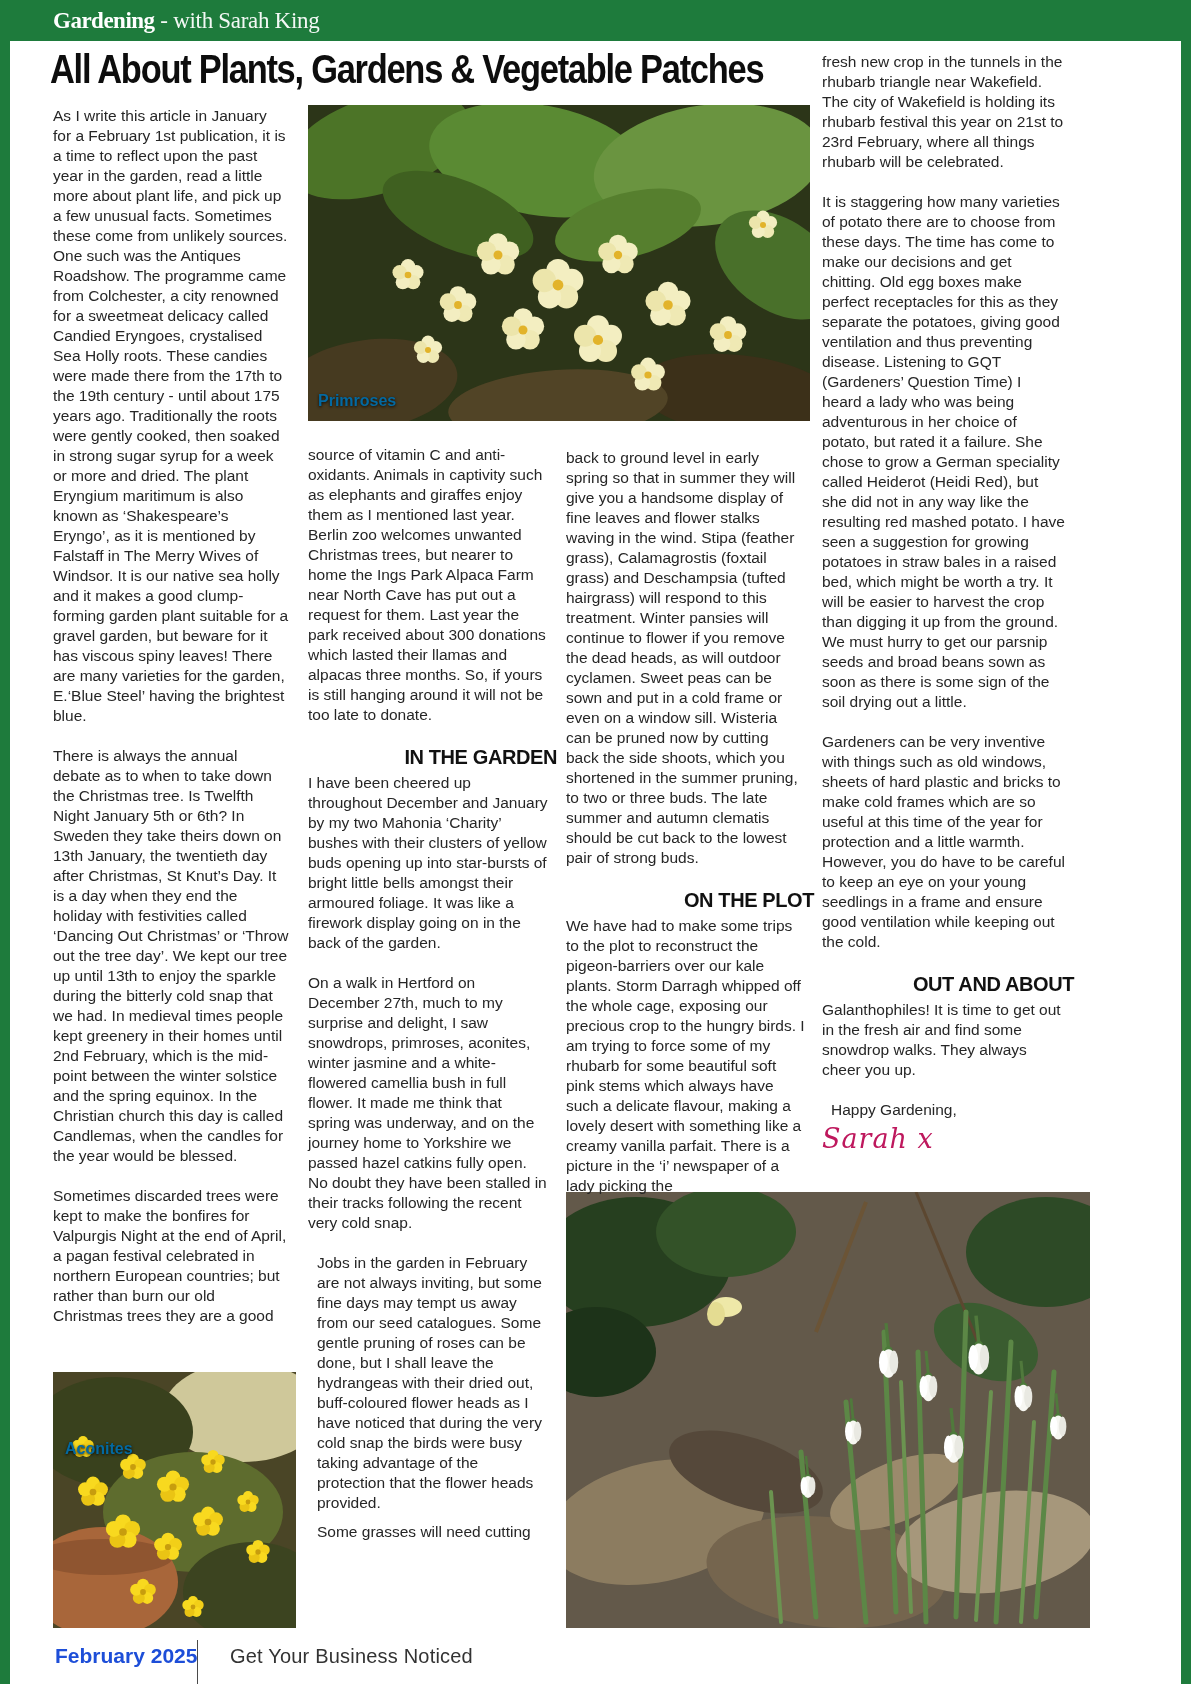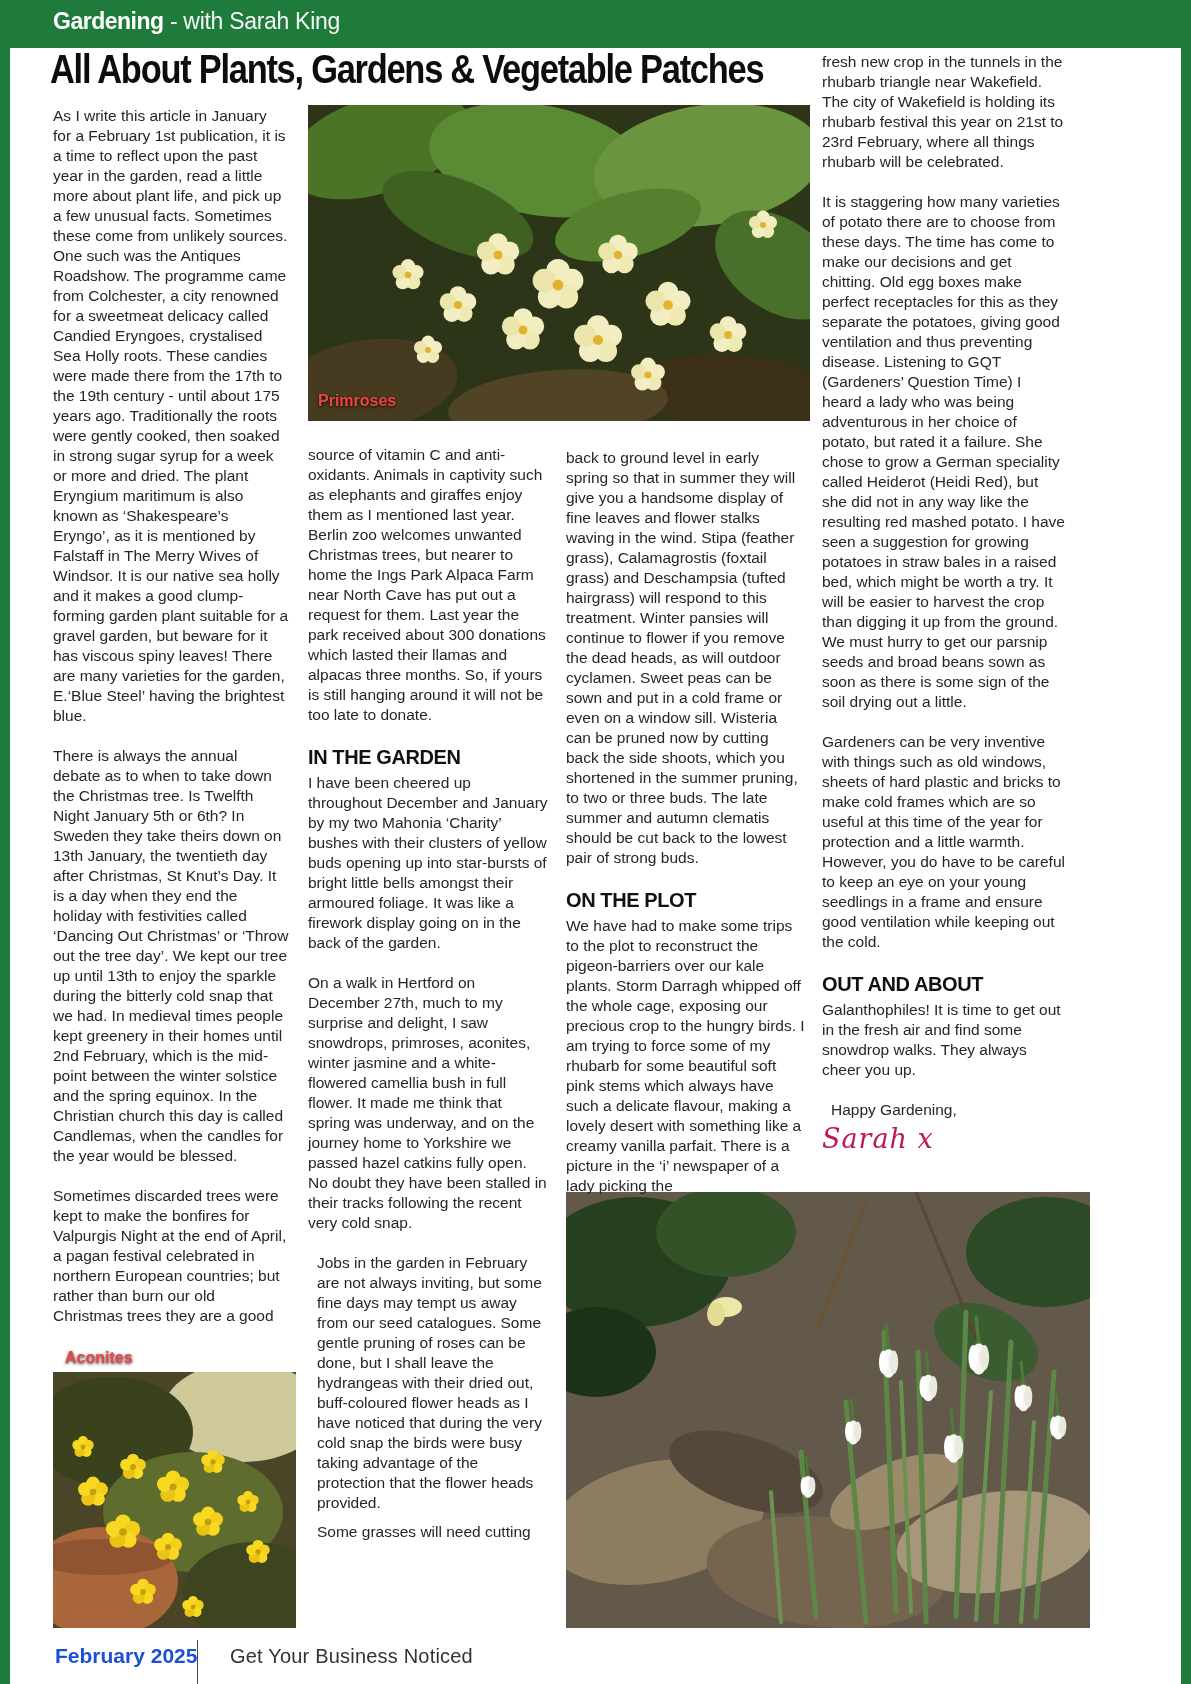--- a/index.html
+++ b/index.html
@@ -1,42 +1,42 @@
 <!DOCTYPE html>
 <html><head>
 <meta charset="utf-8">
 <style>
   html,body{margin:0;padding:0;background:#ffffff;}
   .page{position:relative;width:1191px;height:1684px;background:#fff;overflow:hidden;
         font-family:"Liberation Sans",sans-serif;color:#262626;}
   .edge{position:absolute;top:0;width:10px;height:1684px;background:#1e7b3c;}
   .edge.left{left:0;} .edge.right{right:0;}
-  .topbar{position:absolute;left:0;top:0;width:1191px;height:48px;background:#1e7b3c;}
+  .topbar{position:absolute;left:0;top:0;width:1191px;height:41px;background:#1e7b3c;font-family:Liberation Serif, serif;}
   .topbar-text{position:absolute;left:53px;top:8px;color:#fff;font-size:23px;white-space:nowrap;}
   .topbar-text .section{font-weight:bold;letter-spacing:-0.5px;}
   .topbar-text .byline{font-weight:normal;opacity:.95;letter-spacing:-0.3px;}
   .title{position:absolute;left:50px;top:46px;font-size:41px;font-weight:bold;color:#0d0d0d;
          letter-spacing:-1.5px;transform:scaleX(.84);transform-origin:left top;white-space:nowrap;}
   .col{position:absolute;font-size:15.5px;line-height:20px;}
   .col p{margin:0 9px 20px 0;}
   .col p.tight{margin:9px;}
-  .col h2{font-size:20px;line-height:24px;margin:4px 0 4px 0;color:#111;letter-spacing:-0.4px;}
+  .col h2{font-size:20px;line-height:24px;margin:4px 0 4px 0;color:#111;letter-spacing:-0.4px;text-align:right;}
   .col1{left:53px;top:106px;width:245px;}
   .col2{left:308px;top:445px;width:249px;}
   .col3{left:566px;top:448px;width:248px;}
   .col4{left:822px;top:52px;width:252px;}
   .photo{position:absolute;overflow:hidden;background:#3a4a25;}
   .photo svg{display:block;}
   .photo-primroses{left:308px;top:105px;width:502px;height:316px;}
   .photo-aconites{left:53px;top:1372px;width:243px;height:256px;}
   .photo-snowdrops{left:566px;top:1192px;width:524px;height:436px;}
-  .photo-label{position:absolute;color:#ef4444;font-weight:bold;font-size:16px;
+  .photo-label{position:absolute;color:#0369a1;font-weight:bold;font-size:16px;
                text-shadow:0 1px 3px rgba(0,0,0,.85);}
   .label-primroses{left:318px;top:392px;}
-  .label-aconites{left:65px;top:1349px;}
+  .label-aconites{left:65px;top:1440px;}
   .signature{font-family:"DejaVu Serif",serif;font-style:italic;font-size:27px;
              letter-spacing:1px;margin-top:2px;color:#be185d;}
   .footer-issue{position:absolute;left:55px;top:1644px;font-size:21px;font-weight:bold;color:#1d4ed8;}
   .footer-divider{position:absolute;left:197px;top:1640px;width:1px;height:44px;background:#4a4a4a;}
   .footer-tagline{position:absolute;left:230px;top:1645px;font-size:20px;color:#333;letter-spacing:0.2px;}
 </style>
 </head>
 <body>
 
 <div class="page">

